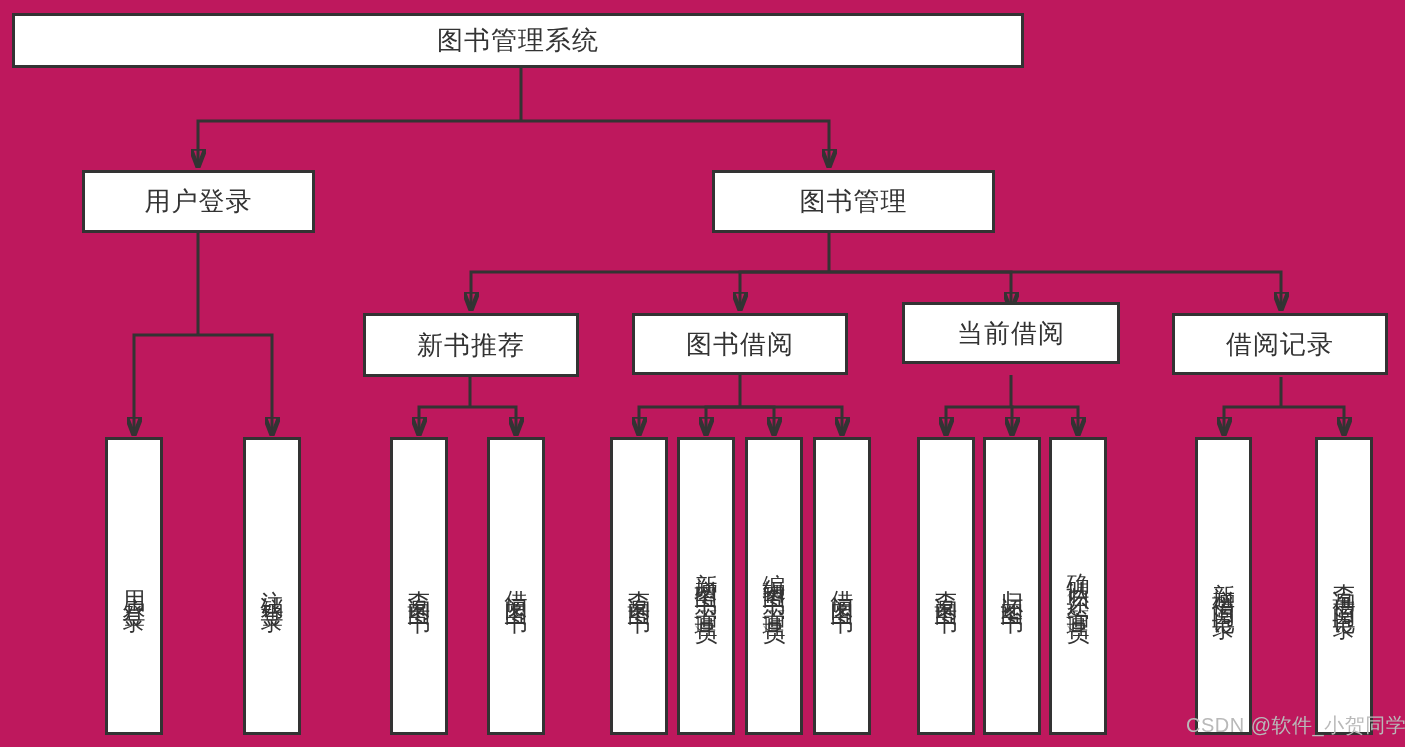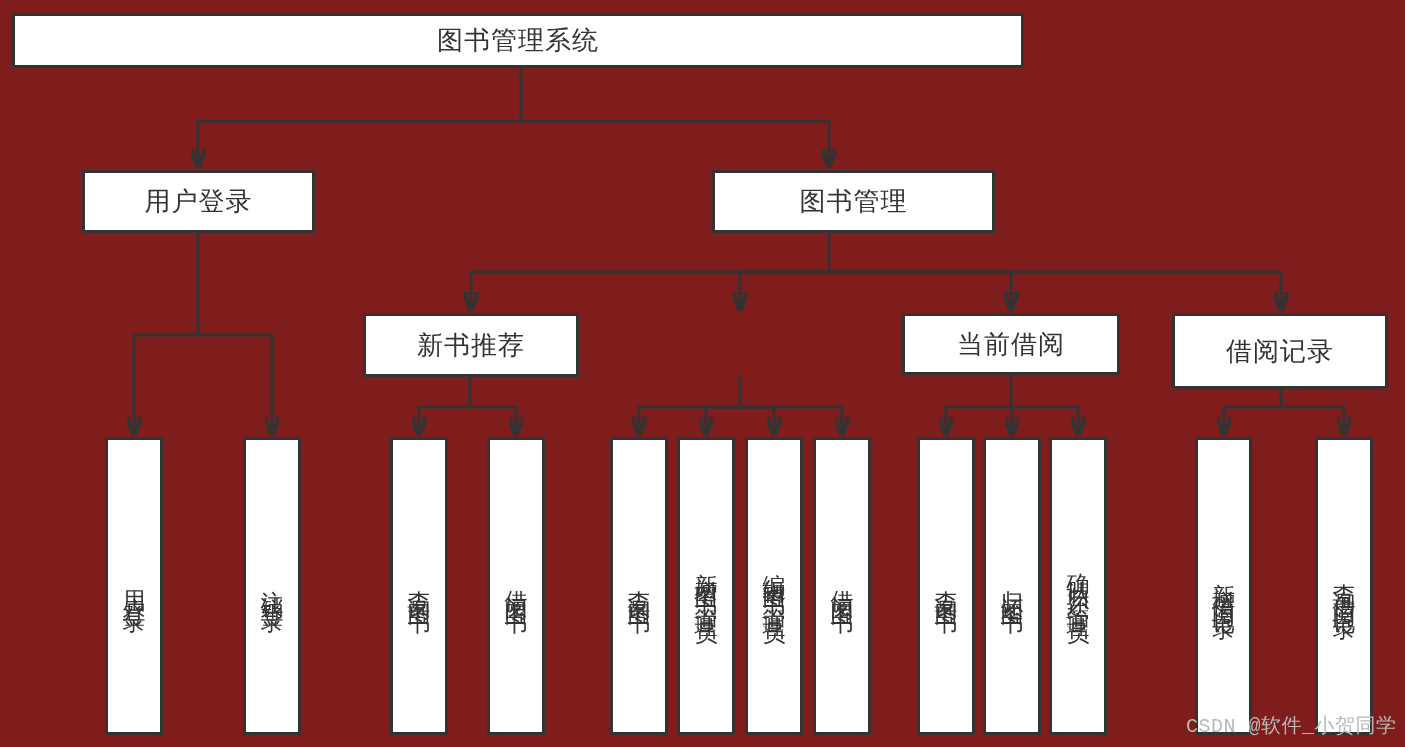--- a/index.html
+++ b/index.html
@@ -1,36 +1,36 @@
 <!DOCTYPE html>
 <html><head>
 <meta charset="utf-8">
 <style>
   html,body{margin:0;padding:0;background:#fff;}
   .canvas{
-    position:relative;width:1405px;height:747px;background:#7f1d1d;
+    position:relative;width:1405px;height:747px;background:#be185d;
     font-family:"Liberation Sans",sans-serif;overflow:hidden;
   }
   .edges{position:absolute;left:0;top:0;width:1405px;height:747px;display:block;}
   .edges path{stroke:#333333;stroke-width:3;fill:none;}
   .box{
     position:absolute;box-sizing:border-box;background:#ffffff;
     border:3px solid #333333;color:#333333;
     display:flex;align-items:center;justify-content:center;
     text-align:center;
   }
   .hbox{font-size:26px;letter-spacing:1px;white-space:nowrap;}
   .leaf{
     writing-mode:vertical-rl;text-orientation:mixed;
     font-size:23px;letter-spacing:7px;line-height:1;
   }
   .watermark{
     position:absolute;left:1186px;top:712px;
     font-size:20px;color:#b9b9b9;letter-spacing:0.5px;
-    white-space:nowrap;z-index:6;font-family:Liberation Mono, monospace;
+    white-space:nowrap;z-index:6;
   }
 </style>
 </head>
 <body>
 
 <div class="canvas">
 
   <svg class="edges" viewBox="0 0 1405 747">
     <defs>
       <marker id="arw" viewBox="0 0 13 10" refX="13" refY="5" markerWidth="6.5" markerHeight="5" orient="auto-start-reverse">
@@ -71,22 +71,23 @@
     <path d="M1281 407 H1224 V436" marker-end="url(#arw)"></path>
     <path d="M1281 407 H1344 V436" marker-end="url(#arw)"></path>
   </svg>
 
   <div class="box hbox" style="left:12px;top:13px;width:1012px;height:55px">图书管理系统</div>
 
   <div class="box hbox" style="left:82px;top:170px;width:233px;height:63px">用户登录</div>
   <div class="box hbox" style="left:712px;top:170px;width:283px;height:63px">图书管理</div>
 
   <div class="box hbox" style="left:363px;top:313px;width:216px;height:64px">新书推荐</div>
-  <div class="box hbox" style="left:902px;top:313px;width:218px;height:62px">当前借阅</div>
-  <div class="box hbox" style="left:1172px;top:313px;width:216px;height:76px">借阅记录</div>
+  <div class="box hbox" style="left:632px;top:313px;width:216px;height:62px">图书借阅</div>
+  <div class="box hbox" style="left:902px;top:302px;width:218px;height:62px">当前借阅</div>
+  <div class="box hbox" style="left:1172px;top:313px;width:216px;height:62px">借阅记录</div>
 
   <div class="box leaf" style="left:105px;top:437px;width:58px;height:298px">用户登录</div>
   <div class="box leaf" style="left:243px;top:437px;width:58px;height:298px">注销登录</div>
 
   <div class="box leaf" style="left:390px;top:437px;width:58px;height:298px">查询图书</div>
   <div class="box leaf" style="left:487px;top:437px;width:58px;height:298px">借阅图书</div>
 
   <div class="box leaf" style="left:610px;top:437px;width:58px;height:298px">查询图书</div>
   <div class="box leaf" style="left:677px;top:437px;width:58px;height:298px">新增图书（管理员）</div>
   <div class="box leaf" style="left:745px;top:437px;width:58px;height:298px">编辑图书（管理员）</div>

